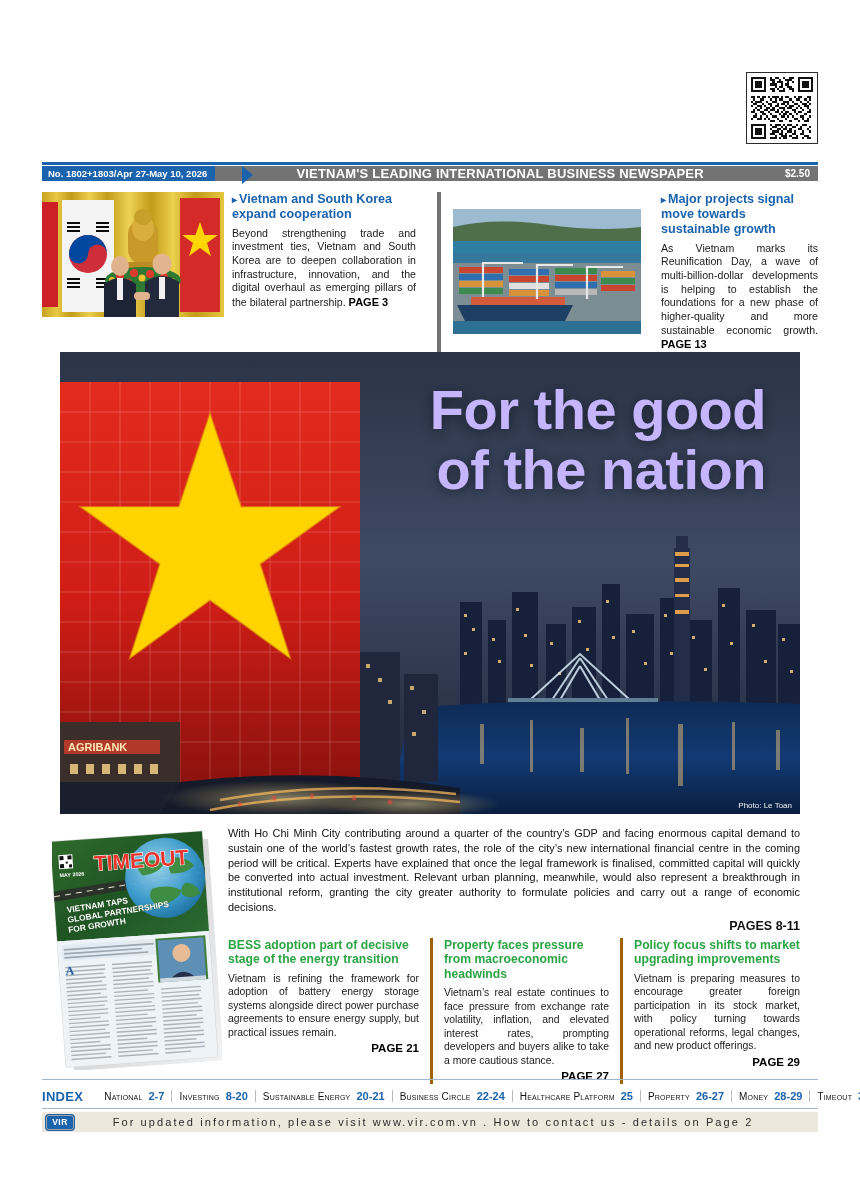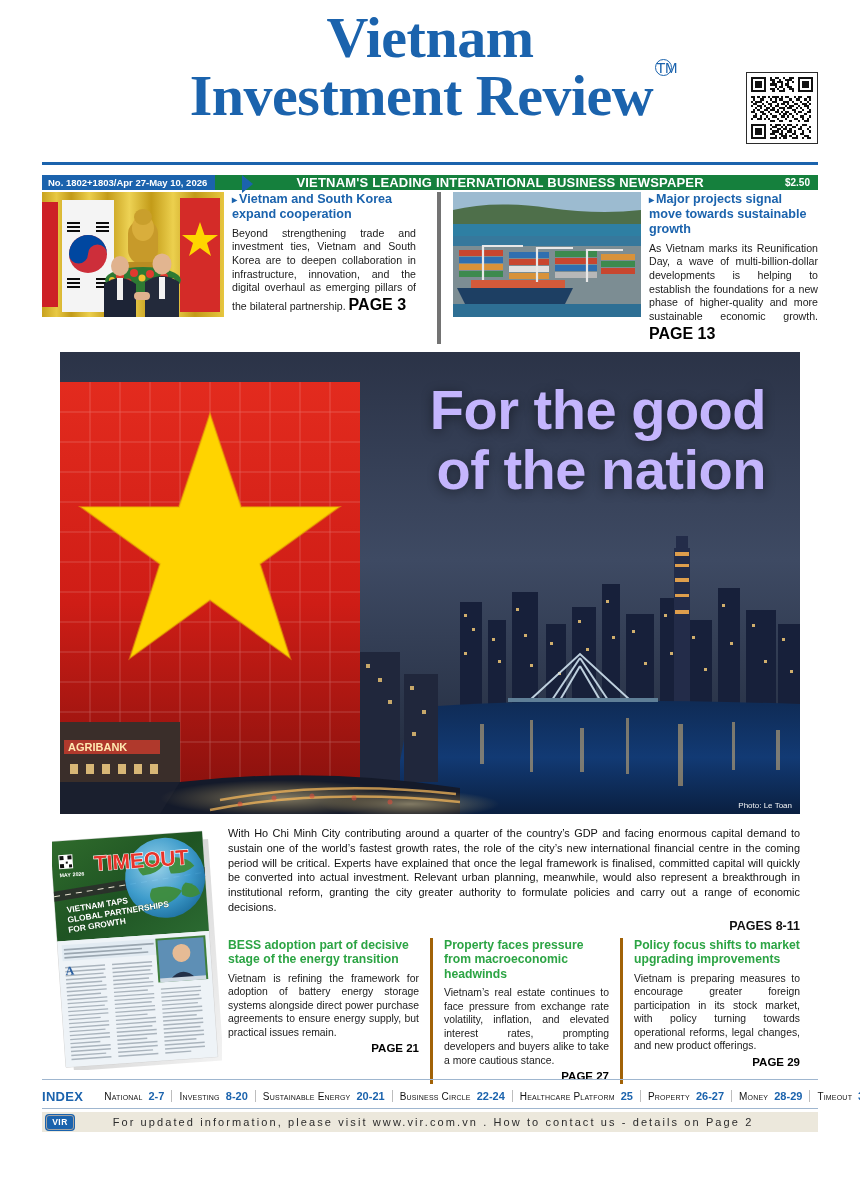--- a/index.html
+++ b/index.html
@@ -51,22 +51,21 @@
     width: 72px; height: 72px;
     border: 1px solid #2b2b2b;
     padding: 4px; background: #fff;
   }
   .qr-box svg { display:block; width: 100%; height: 100%; }
 
   
   .strip {
     position: absolute; left: 42px; right: 42px; top: 166px;
     height: 15px; display: flex; align-items: stretch;
-    background: #15803d;
-    margin-top: 9px;
+    background: #737373;
   }
   .strip-issue {
     background: #1b63ad; color: #fff;
     font-size: 9.5px; font-weight: 700;
     padding: 0 8px 0 6px; display: flex; align-items: center;
     white-space: nowrap;
   }
   .strip-issue::after {
     content: ""; width: 0; height: 0;
     border-left: 11px solid #1b63ad;
@@ -87,34 +86,34 @@
     position: absolute; left: 42px; right: 42px; top: 162px; height: 3px; background: #1b63ad;
   }
 
   
   .teasers {
     position: absolute; left: 42px; right: 42px; top: 192px;
     display: flex; gap: 0;
   }
   .teaser { display: flex; gap: 8px; }
   .teaser-a { width: 400px; padding-right: 21px; border-right: 4px solid #737373; }
-  .teaser-b { width: 378px; padding-left: 12px; display: flex; gap: 8px; }
+  .teaser-b { width: 378px; padding-left: 12px; display: flex; gap: 20px; align-items: center; }
   .teaser-photo { flex: 0 0 auto; border: 0; overflow: hidden; position: relative; }
   .t1-photo { width: 182px; height: 125px; }
   .t2-photo { width: 188px; height: 125px; }
   .teaser-text { flex: 1; }
   .teaser-head {
     color: #1b63ad; font-size: 12.6px; font-weight: 700; line-height: 1.18;
     margin-bottom: 5px;
   }
   .teaser-head .arrow { color: #1b63ad; font-size: 10px; margin-right: 2px; }
   .teaser-body {
     font-size: 10.6px; line-height: 1.29; color: #1a1a1a; text-align: justify;
   }
-  .pagetag { font-weight: 700; font-size: 16px; color: #000; white-space: nowrap; }
+  .pagetag { font-weight: 700; font-size: 11px; color: #000; white-space: nowrap; }
 
   
   .hero {
     position: absolute; left: 60px; top: 352px; width: 740px; height: 462px;
     overflow: hidden; background: #10111c;
   }
   .hero svg { position: absolute; inset: 0; width: 100%; height: 100%; }
   .hero-title {
     position: absolute; right: 34px; top: 28px;
     text-align: right;
@@ -194,26 +193,20 @@
     flex: 1; text-align: center; font-size: 11px; color: #2b2b2b; letter-spacing: 2.1px;
     padding-right: 26px;
   }
 </style>
 </head>
 <body>
 
 <div class="page">
 
   <div class="masthead">
-    <div class="logo-wrap">
-      <div class="logo-line1">Vietnam</div>
-      <div class="logo-line2">
-        <span>Investment Review</span><span class="tm">TM</span>
-      </div>
-    </div>
 
     <div class="qr-box">
       <svg viewBox="0 0 29 29" shape-rendering="crispEdges" aria-hidden="true">
         <rect width="29" height="29" fill="#fff"></rect>
         <g fill="#111">
           <rect x="0" y="0" width="7" height="7"></rect>
             <rect x="1" y="1" width="5" height="5" fill="#fff"></rect>
             <rect x="2" y="2" width="3" height="3"></rect>
           <rect x="22" y="0" width="7" height="7"></rect>
             <rect x="23" y="1" width="5" height="5" fill="#fff"></rect>

